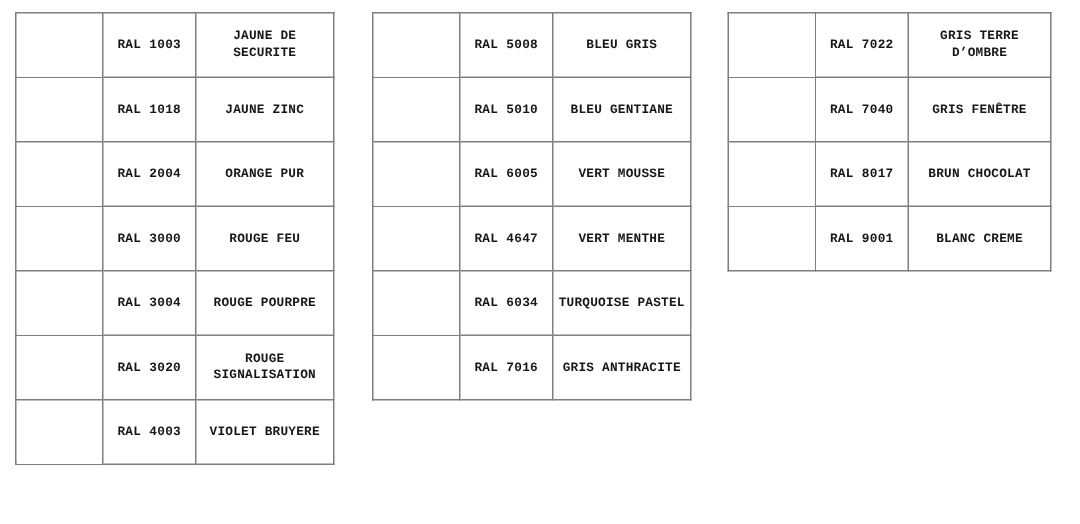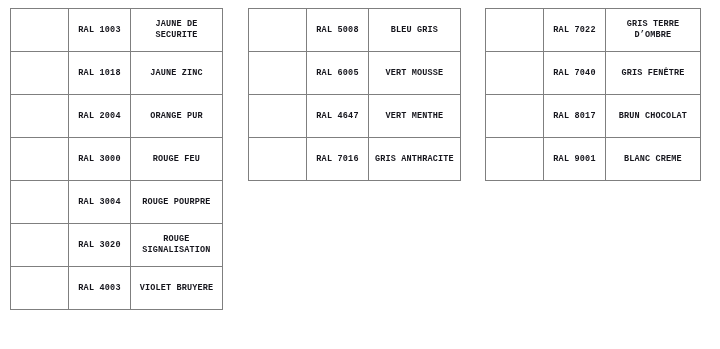--- a/index.html
+++ b/index.html
@@ -196,38 +196,60 @@
           </td>
           <td>
             <span class="cell-text code-text">RAL 5008</span>
           </td>
           <td>
             <span class="cell-text">BLEU GRIS</span>
           </td>
         </tr>
         <tr class="ral-row">
           <td class="swatch-cell">
+            <span class="swatch" style="background: rgb(18, 75, 130);"></span>
+          </td>
+          <td>
+            <span class="cell-text code-text">RAL 5010</span>
+          </td>
+          <td>
+            <span class="cell-text">BLEU GENTIANE</span>
+          </td>
+        </tr>
+        <tr class="ral-row">
+          <td class="swatch-cell">
             <span class="swatch" style="background: rgb(13, 61, 44);"></span>
           </td>
           <td>
             <span class="cell-text code-text">RAL 6005</span>
           </td>
           <td>
             <span class="cell-text">VERT MOUSSE</span>
           </td>
         </tr>
         <tr class="ral-row">
           <td class="swatch-cell">
             <span class="swatch" style="background: rgb(5, 107, 62);"></span>
           </td>
           <td>
             <span class="cell-text code-text">RAL 4647</span>
           </td>
           <td>
             <span class="cell-text">VERT MENTHE</span>
+          </td>
+        </tr>
+        <tr class="ral-row">
+          <td class="swatch-cell">
+            <span class="swatch swatch-inset-bottom" style="background: rgb(140, 181, 184);"></span>
+          </td>
+          <td>
+            <span class="cell-text code-text">RAL 6034</span>
+          </td>
+          <td>
+            <span class="cell-text">TURQUOISE PASTEL</span>
           </td>
         </tr>
         <tr class="ral-row">
           <td class="swatch-cell">
             <span class="swatch" style="background: rgb(59, 64, 68);"></span>
           </td>
           <td>
             <span class="cell-text code-text">RAL 7016</span>
           </td>
           <td>

